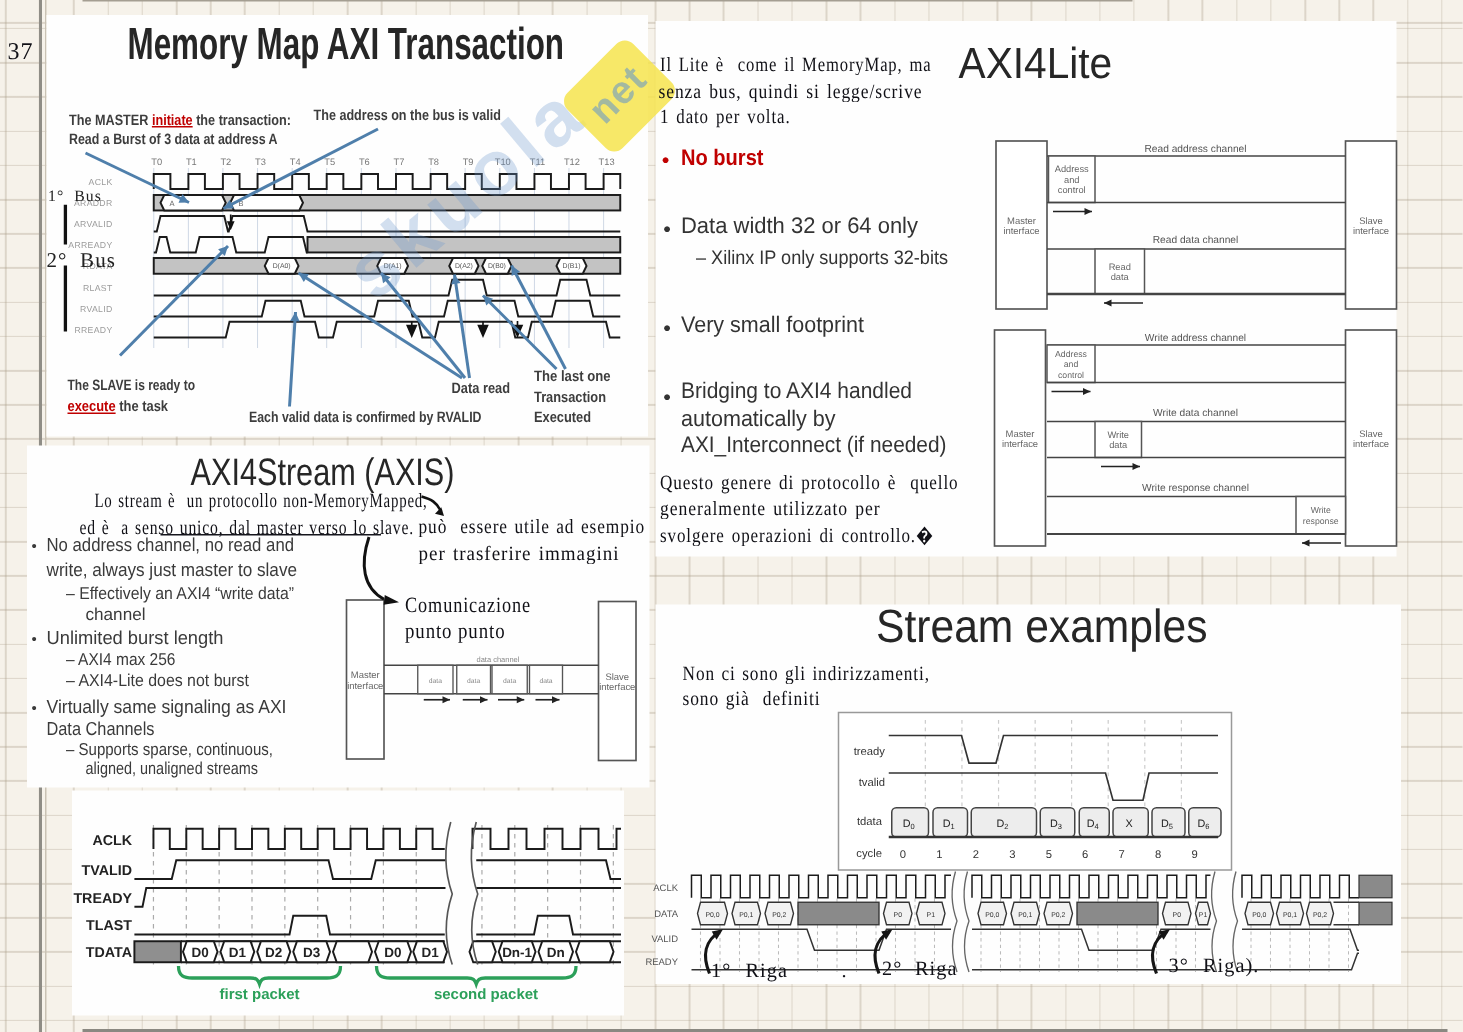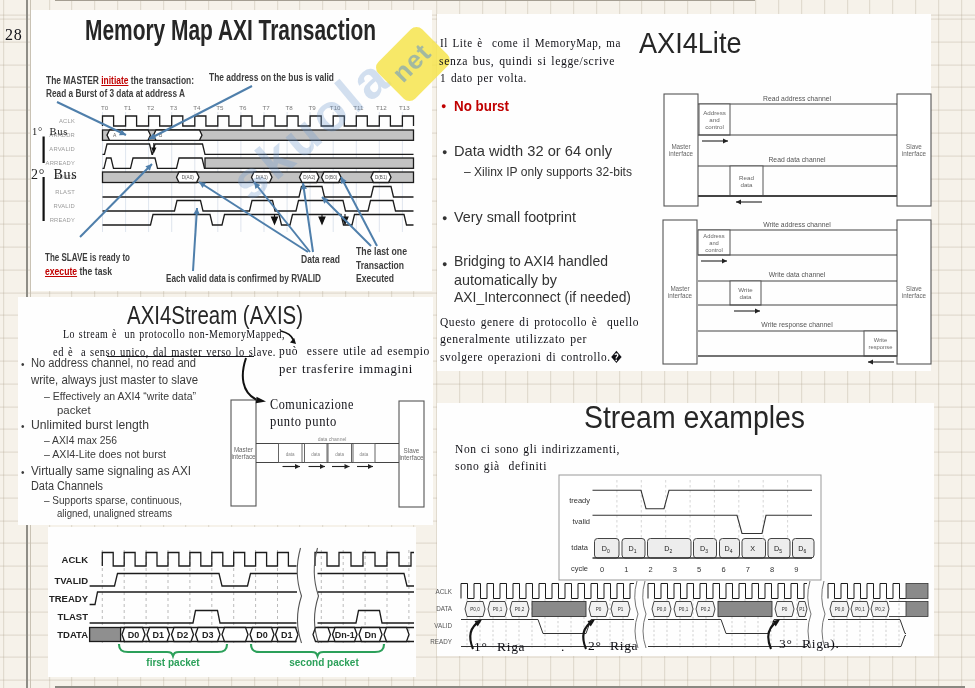--- a/index.html
+++ b/index.html
@@ -18,21 +18,21 @@
 .callout{color:#3d3d3d;font-size:10px;font-weight:bold;line-height:12.5px;white-space:nowrap;transform-origin:left top;}
 .red{color:#c00000;}
 svg{position:absolute;overflow:visible;}
 .fit{transform-origin:left top;white-space:nowrap;}
 </style>
 </head>
 <body>
 
 <div class="abs" style="left:26px;top:0;width:1.5px;height:688px;background:#8f8d86;"></div>
 <div class="abs" style="left:30px;top:0;width:1px;height:688px;background:#c9c2b4;"></div>
-<div class="abs ser" style="left:5px;top:26px;font-size:16px;">28</div>
+<div class="abs ser" style="left:5px;top:26px;font-size:16px;">37</div>
 <div class="abs" style="left:55px;top:0px;width:700px;height:1.2px;background:#a49e92;"></div>
 <div class="abs" style="left:55px;top:686px;width:910px;height:1.5px;background:#8a8881;"></div>
 
 <div class="slide" style="left:31px;top:10px;width:401px;height:281px;"></div>
 <div class="abs ttl fit" id="t1" style="left:85px;top:13px;font-size:30px;font-weight:bold;transform:scaleX(0.6973);">Memory Map AXI Transaction</div>
 
 <svg id="svg1" style="left:31px;top:60px;" width="401" height="232" viewBox="31 60 401 232">
 <text x="104.5" y="110" font-size="6.2" fill="#777" text-anchor="middle">T0</text>
 <text x="127.6" y="110" font-size="6.2" fill="#777" text-anchor="middle">T1</text>
 <text x="150.6" y="110" font-size="6.2" fill="#777" text-anchor="middle">T2</text>
@@ -221,21 +221,21 @@
 <div class="abs ser fit" style="left:53px;top:344px;font-size:13.5px;word-spacing:1px;transform:scaleX(0.7741);">ed è &nbsp;a senso unico, dal master verso lo slave.</div>
 <div class="abs" style="left:107px;top:355.5px;width:147px;height:1.3px;background:#15151c;"></div>
 <div class="abs ser fit" style="left:279px;top:343px;font-size:13.5px;word-spacing:1px;transform:scaleX(0.8558);">può &nbsp;essere utile ad esempio</div>
 <div class="abs ser fit" style="left:279px;top:360.5px;font-size:13.5px;word-spacing:1px;transform:scaleX(0.9400);">per trasferire immagini</div>
 <div class="abs ser fit" style="left:270px;top:396px;font-size:14.5px;transform:scaleX(0.8391);">Comunicazione</div>
 <div class="abs ser fit" style="left:270px;top:413px;font-size:14.5px;transform:scaleX(0.8657);">punto punto</div>
 <div class="abs" style="left:21px;top:359px;font-size:10px;color:#3a3a3a;">•</div>
 <div class="abs fit" style="left:31px;top:356px;font-size:12.5px;color:#3a3a3a;transform:scaleX(0.8926);">No address channel, no read and</div>
 <div class="abs fit" style="left:31px;top:372.5px;font-size:12.5px;color:#3a3a3a;transform:scaleX(0.9141);">write, always just master to slave</div>
 <div class="abs fit" style="left:44px;top:390px;font-size:11.5px;color:#3a3a3a;transform:scaleX(0.9157);">– Effectively an AXI4 “write data”</div>
-<div class="abs fit" style="left:57px;top:404px;font-size:11.5px;color:#3a3a3a;transform:scaleX(0.9926);">packet</div>
+<div class="abs fit" style="left:57px;top:404px;font-size:11.5px;color:#3a3a3a;transform:scaleX(0.9926);">channel</div>
 <div class="abs" style="left:21px;top:421px;font-size:10px;color:#3a3a3a;">•</div>
 <div class="abs fit" style="left:31px;top:418px;font-size:12.5px;color:#3a3a3a;transform:scaleX(0.9760);">Unlimited burst length</div>
 <div class="abs fit" style="left:44px;top:434px;font-size:11.5px;color:#3a3a3a;transform:scaleX(0.8990);">– AXI4 max 256</div>
 <div class="abs fit" style="left:44px;top:448px;font-size:11.5px;color:#3a3a3a;transform:scaleX(0.9218);">– AXI4-Lite does not burst</div>
 <div class="abs" style="left:21px;top:467px;font-size:10px;color:#3a3a3a;">•</div>
 <div class="abs fit" style="left:31px;top:464px;font-size:12.5px;color:#3a3a3a;transform:scaleX(0.9373);">Virtually same signaling as AXI</div>
 <div class="abs fit" style="left:31px;top:479px;font-size:12.5px;color:#3a3a3a;transform:scaleX(0.8706);">Data Channels</div>
 <div class="abs fit" style="left:44px;top:494px;font-size:11.5px;color:#3a3a3a;transform:scaleX(0.8704);">– Supports sparse, continuous,</div>
 <div class="abs fit" style="left:57px;top:507px;font-size:11.5px;color:#3a3a3a;transform:scaleX(0.8366);">aligned, unaligned streams</div>
 <svg id="svg3" style="left:210px;top:325px;" width="223" height="195" viewBox="210 325 223 195">

